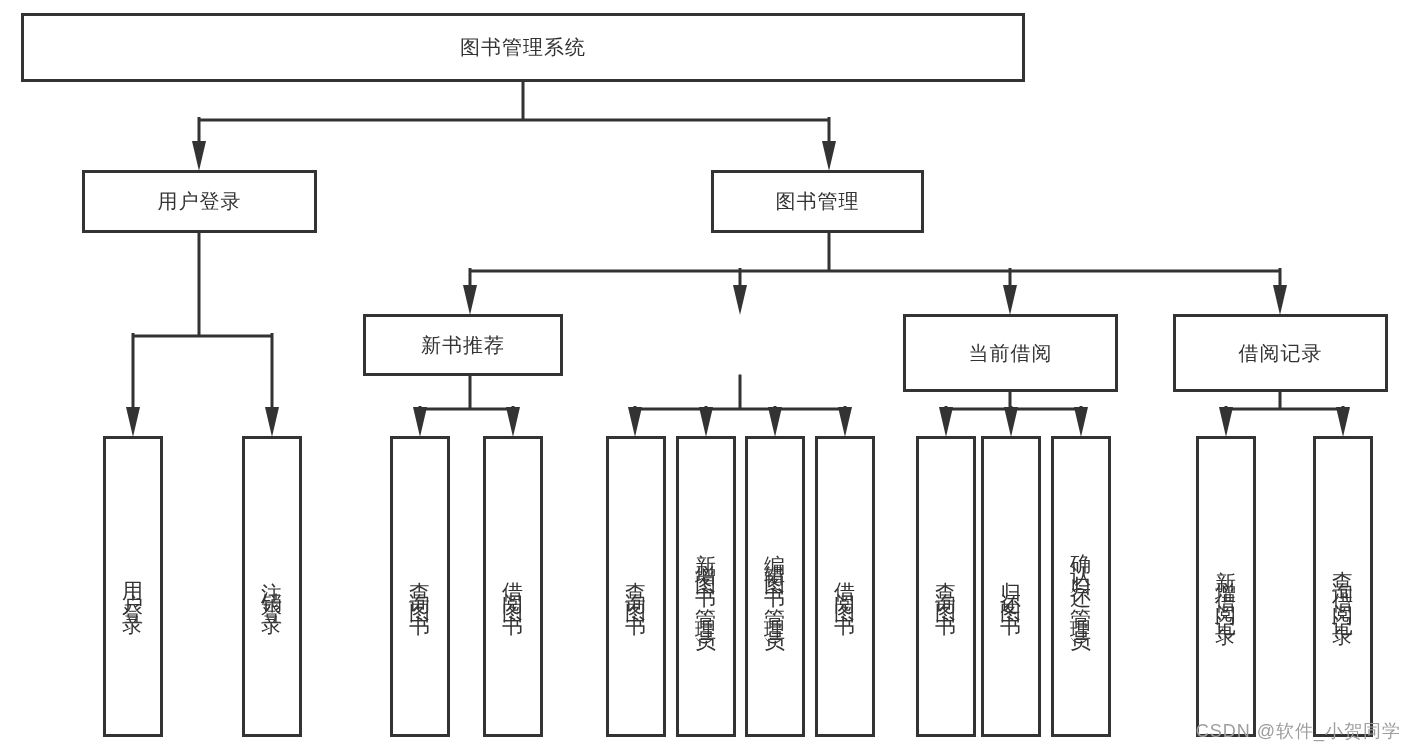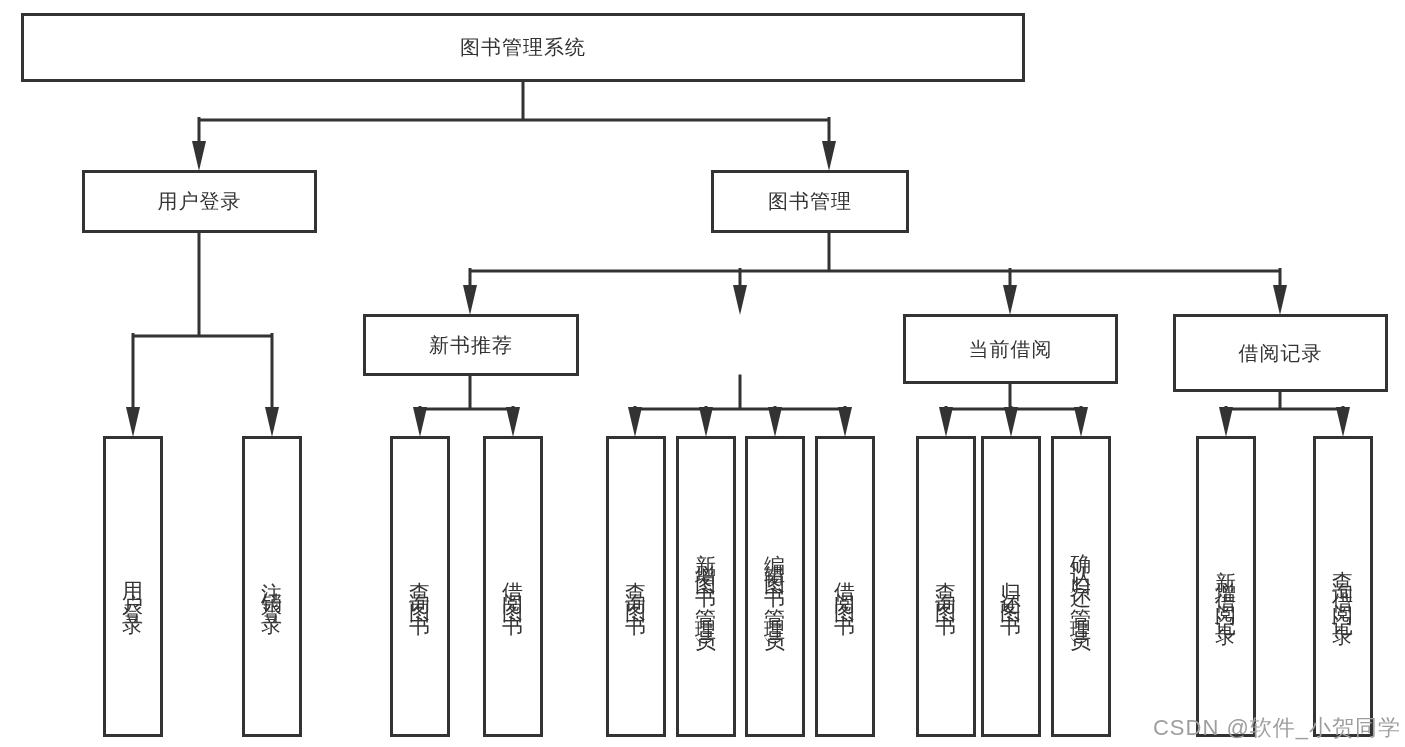--- a/index.html
+++ b/index.html
@@ -33,21 +33,21 @@
   .vnode{
     font-size:21px;
     writing-mode:vertical-rl;
     text-orientation:mixed;
     letter-spacing:11px;
     line-height:1;
   }
   #watermark{
     position:absolute;
     right:4px;bottom:4px;
-    font-size:22px;
+    font-size:18px;
     color:var(--watermark,#9e9e9e);
     letter-spacing:1px;
     white-space:nowrap;
   }
 </style>
 </head>
 <body>
 
 <div id="canvas">
 
@@ -83,24 +83,24 @@
     <polygon points="1074,407 1088,407 1081,437"></polygon>
 
     <path d="M1280 376 V409 M1226 409 H1343 M1226 407.5 V414 M1343 407.5 V414"></path>
     <polygon points="1219,407 1233,407 1226,437"></polygon>
     <polygon points="1336,407 1350,407 1343,437"></polygon>
   </svg>
 
   <div class="node hnode" style="left:21px;top:13px;width:1004px;height:69px">图书管理系统</div>
 
   <div class="node hnode" style="left:82px;top:170px;width:235px;height:63px">用户登录</div>
-  <div class="node hnode" style="left:711px;top:170px;width:198px;height:63px">图书管理</div>
+  <div class="node hnode" style="left:711px;top:170px;width:213px;height:63px">图书管理</div>
 
-  <div class="node hnode" style="left:363px;top:314px;width:216px;height:62px">新书推荐</div>
-  <div class="node hnode" style="left:903px;top:314px;width:215px;height:70px">当前借阅</div>
+  <div class="node hnode" style="left:363px;top:314px;width:200px;height:62px">新书推荐</div>
+  <div class="node hnode" style="left:903px;top:314px;width:215px;height:78px">当前借阅</div>
   <div class="node hnode" style="left:1173px;top:314px;width:215px;height:78px">借阅记录</div>
 
   <div class="node vnode" style="left:103px;top:436px;width:60px;height:301px">用户登录</div>
   <div class="node vnode" style="left:242px;top:436px;width:60px;height:301px">注销登录</div>
 
   <div class="node vnode" style="left:390px;top:436px;width:60px;height:301px">查询图书</div>
   <div class="node vnode" style="left:483px;top:436px;width:60px;height:301px">借阅图书</div>
 
   <div class="node vnode" style="left:606px;top:436px;width:60px;height:301px">查询图书</div>
   <div class="node vnode" style="left:676px;top:436px;width:60px;height:301px">新增图书（管理员）</div>

